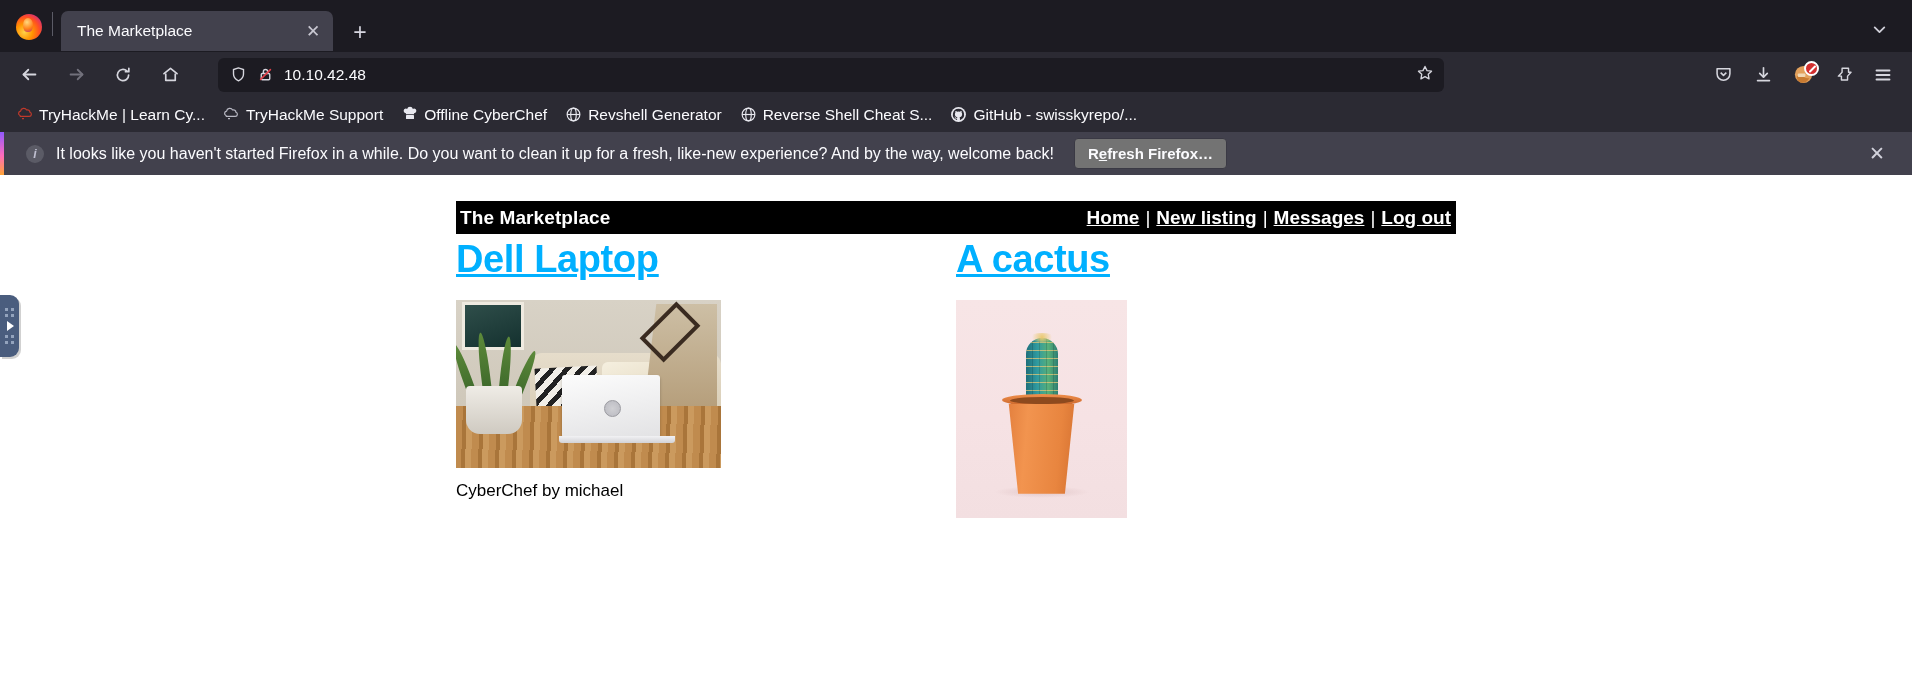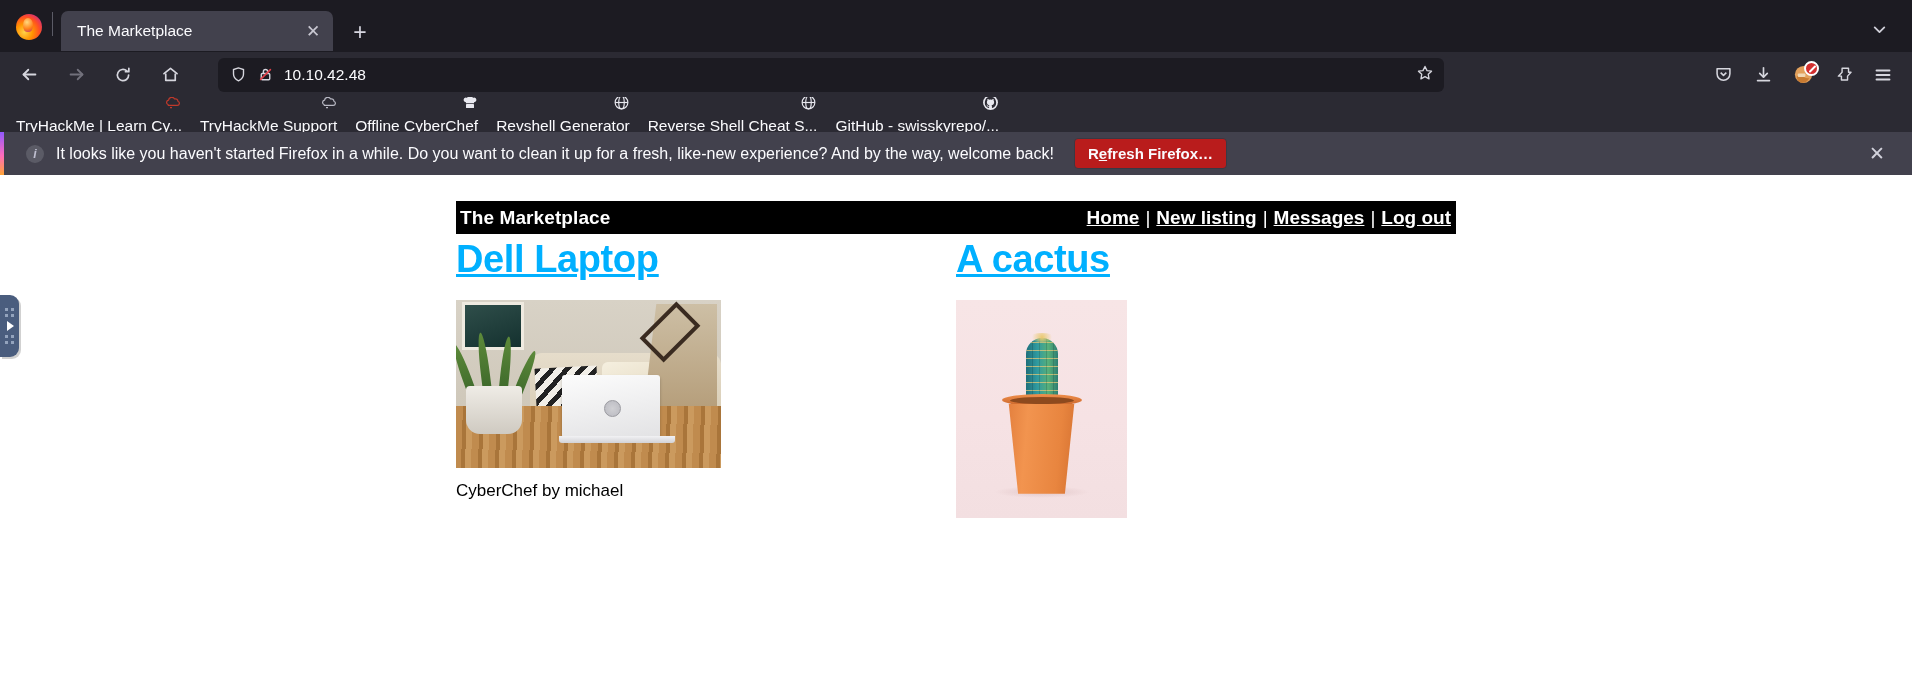--- a/index.html
+++ b/index.html
@@ -121,23 +121,23 @@
 
   .chrome-bookmarks {
     height: 35px;
     background: #2b2a33;
     display: flex; align-items: center;
     padding: 0 8px;
     gap: 2px;
     overflow: hidden;
   }
   .bm {
-    display: flex; align-items: flex-end; gap: 6px;
+    display: flex; align-items: flex-start; gap: 6px;
     padding: 3px 8px; border-radius: 4px;
-    color: #fbfbfe; font-size: 15.5px; white-space: nowrap; flex-direction: column;
+    color: #fbfbfe; font-size: 15.5px; white-space: nowrap;
   }
   .bm-ico { width: 17px; height: 17px; flex: none; display:flex; align-items:center; justify-content:center; }
 
   
   .notifbar {
     height: 43px;
     background: #42414d;
     display: flex; align-items: center;
     padding: 0 14px 0 0;
     position: relative;
@@ -152,21 +152,21 @@
   .notif-icon {
     width: 18px; height: 18px; border-radius: 50%;
     background: #5b5b66; color: #bfbfd0;
     margin: 0 12px 0 26px;
     display: flex; align-items: center; justify-content: center;
     font-size: 12.5px; font-weight: bold; font-style: italic; flex: none;
   }
   .notif-text { white-space: nowrap; }
   .notif-btn {
     margin-left: 20px;
-    background: #b91c1c;
+    background: #737373;
     color: #fbfbfe;
     border: 1px solid #3a3944;
     border-radius: 4px;
     padding: 6px 13px;
     font-size: 15px; font-weight: bold;
     white-space: nowrap;
   }
   .notif-btn u { text-decoration: underline; }
   .notif-close {
     margin-left: auto; margin-right: 6px;

